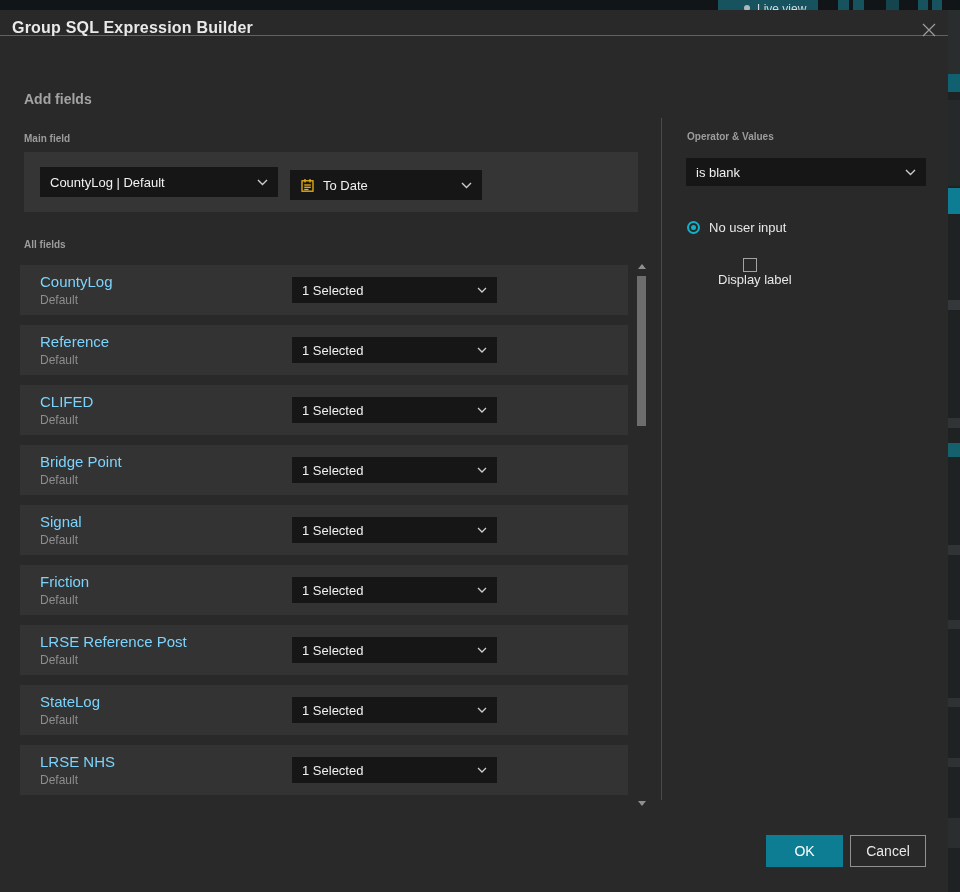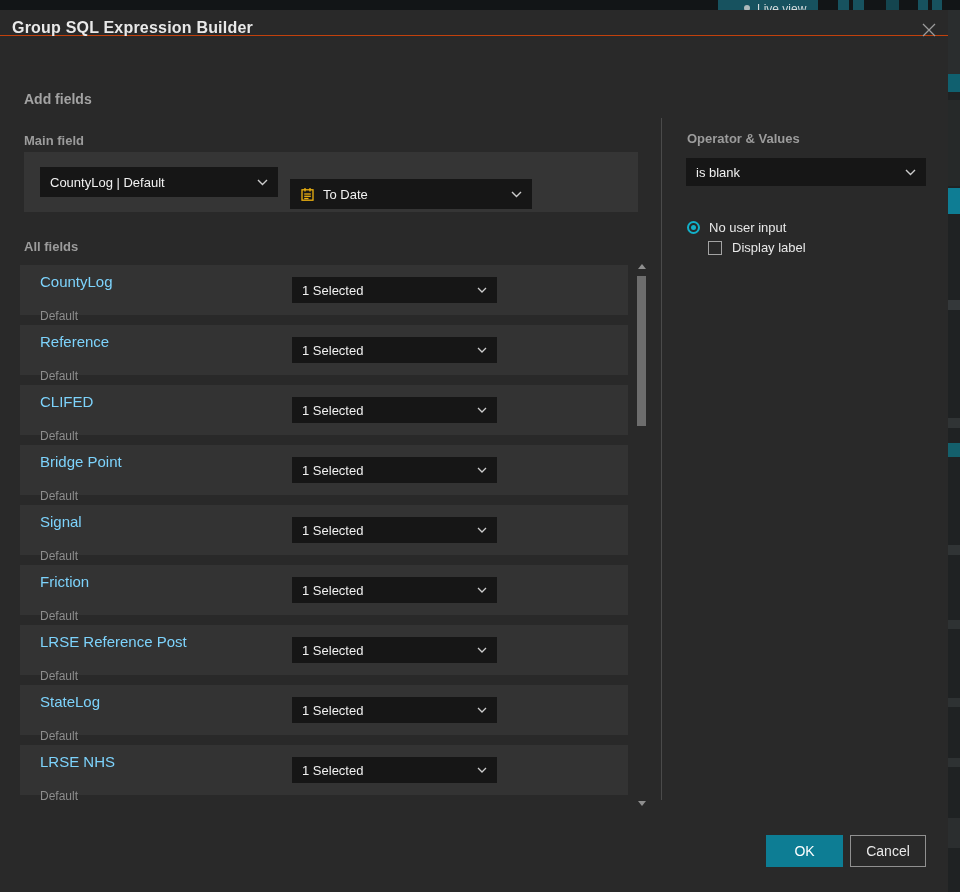--- a/index.html
+++ b/index.html
@@ -15,51 +15,51 @@
   .right-strip{position:absolute;left:948px;top:10px;width:12px;height:882px;background:#1f2223;overflow:hidden;}
   .rs-frag{position:absolute;left:0;width:12px;}
 
   
   .dialog{position:absolute;left:0;top:10px;width:948px;height:882px;background:#292929;}
   .dlg-header{position:absolute;left:0;top:0;width:100%;height:26px;border-bottom:1px solid #c2410c;}
   .dlg-title{position:absolute;left:12px;top:9px;font-size:16px;font-weight:700;color:#e9e9e9;letter-spacing:.2px;}
   .close-btn{position:absolute;right:10px;top:11px;width:18px;height:18px;cursor:pointer;display:flex;align-items:center;justify-content:center;}
 
   .section-h1{position:absolute;font-size:14px;font-weight:700;color:#a3a3a3;}
-  .section-h2{position:absolute;font-size:13px;font-weight:700;color:#9c9c9c;}
+  .section-h2{position:absolute;font-size:10px;font-weight:700;color:#9c9c9c;}
 
   .main-field-box{position:absolute;left:24px;top:142px;width:614px;height:60px;background:#353535;}
 
   .dd{display:flex;align-items:center;background:#161616;color:#f1f1f1;font-size:13px;padding:0 10px;cursor:pointer;}
   .dd .dd-label{flex:1;white-space:nowrap;overflow:hidden;}
   .dd-main1{position:absolute;left:16px;top:15px;width:238px;height:30px;}
-  .dd-main2{position:absolute;left:266px;top:27px;width:242px;height:30px;}
+  .dd-main2{position:absolute;left:266px;top:18px;width:192px;height:30px;}
   .cal-icon{flex:none;margin-right:8px;display:flex;}
 
   .fields-list{position:absolute;left:20px;top:255px;width:608px;display:flex;flex-direction:column;gap:10px;}
   .field-row{position:relative;height:50px;background:#333333;}
   .fr-name{position:absolute;left:20px;top:8px;font-size:15px;color:#7dd3fc;}
-  .fr-sub{position:absolute;left:20px;top:28px;font-size:12px;color:#8d8d8d;margin-top:16px;}
+  .fr-sub{position:absolute;left:20px;top:28px;font-size:12px;color:#8d8d8d;}
   .fr-dd{position:absolute;left:272px;top:12px;width:205px;height:26px;}
 
   
   .scrollbar{position:absolute;left:636px;top:248px;width:12px;height:550px;}
   .sb-up{position:absolute;left:2px;top:6px;width:0;height:0;border-left:4px solid transparent;border-right:4px solid transparent;border-bottom:5px solid #8f8f8f;cursor:pointer;}
   .sb-down{position:absolute;left:2px;bottom:2px;width:0;height:0;border-left:4px solid transparent;border-right:4px solid transparent;border-top:5px solid #8f8f8f;cursor:pointer;}
   .sb-thumb{position:absolute;left:1px;top:18px;width:9px;height:150px;background:#6d6d6d;cursor:grab;}
 
   .v-divider{position:absolute;left:661px;top:108px;width:1px;height:682px;background:#4a4a4a;}
 
   
   .dd-operator{position:absolute;left:686px;top:148px;width:240px;height:28px;}
   .radio-row{position:absolute;left:687px;top:210px;display:flex;align-items:center;cursor:pointer;}
   .radio{width:13px;height:13px;border-radius:50%;border:2px solid #12b0c9;background:#292929;display:flex;align-items:center;justify-content:center;flex:none;}
   .radio .dot{width:5px;height:5px;border-radius:50%;background:#12b0c9;}
   .radio-label{margin-left:9px;font-size:13px;color:#e8e8e8;}
-  .check-row{position:absolute;left:708px;top:230px;display:flex;align-items:center;cursor:pointer;}
+  .check-row{position:absolute;left:708px;top:248px;display:flex;align-items:center;cursor:pointer;flex-direction:column;}
   .checkbox{width:14px;height:14px;border:1px solid #a3a3a3;background:transparent;flex:none;}
   .check-label{margin-left:10px;font-size:13px;color:#e8e8e8;}
 
   
   .ok-btn{position:absolute;left:766px;top:825px;width:77px;height:32px;background:#0d7d94;border:none;color:#ffffff;font-size:14px;cursor:pointer;display:flex;align-items:center;justify-content:center;}
   .cancel-btn{position:absolute;left:850px;top:825px;width:76px;height:32px;background:transparent;border:1px solid #909090;color:#e8e8e8;font-size:14px;cursor:pointer;display:flex;align-items:center;justify-content:center;}
 
   .chev{flex:none;display:flex;margin-left:8px;}
 </style>
 </head>

